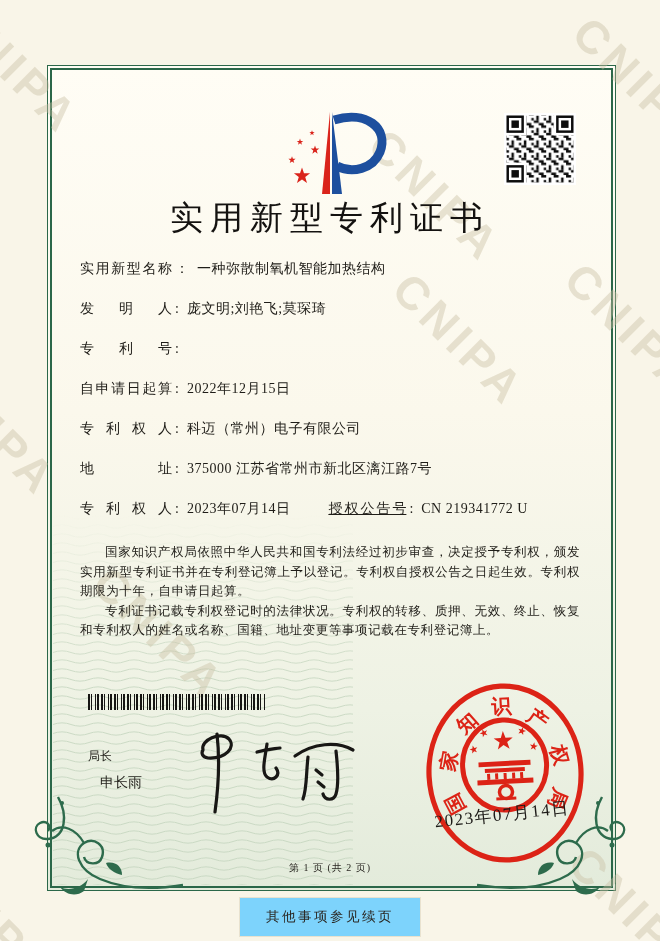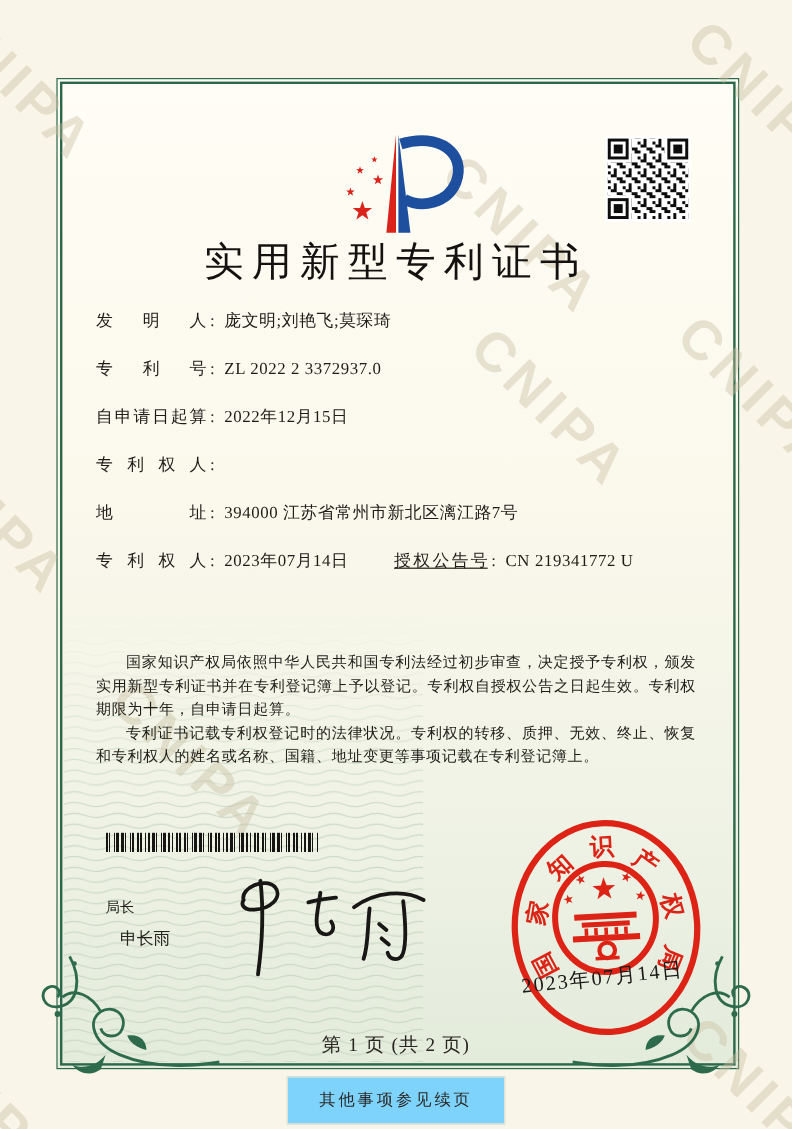--- a/index.html
+++ b/index.html
@@ -66,21 +66,21 @@
     font-family:"Liberation Sans","DejaVu Sans",sans-serif;color:#26241f;}
   .sig-name{position:absolute;left:88px;top:774px;font-size:14px;
     font-family:Liberation Sans, sans-serif;color:#26241f;padding-left:12px;}
   .sig-script{position:absolute;left:195px;top:722px;width:172px;height:96px;}
   .seal{position:absolute;left:418px;top:676px;width:184px;height:192px;mix-blend-mode:multiply;}
   .ornament{position:absolute;width:155px;height:110px;z-index:4;}
   .orn-left{left:28px;top:793px;}
   .orn-right{left:477px;top:793px;transform:scaleX(-1);}
   .page-indicator{
     position:absolute;left:0;top:861px;width:100%;text-align:center;
-    font-size:16px;letter-spacing:1px;color:#2a2722;
+    font-size:10px;letter-spacing:1px;color:#2a2722;
   }
   .note-box{
     position:absolute;left:50%;top:897px;transform:translateX(-50%);
     background:#7dd3fc;border:1px solid #e9e2cf;padding:10px 26px;z-index:5;
     font-size:13.5px;letter-spacing:2.5px;color:#2a2722;white-space:nowrap;
   }
 </style>
 </head>
 <body>
 
@@ -151,42 +151,47 @@
       <rect x="1" y="21" width="7" height="7" fill="#0d0d0d"></rect>
         <rect x="2" y="22" width="5" height="5" fill="#ffffff"></rect>
         <rect x="3" y="23" width="3" height="3" fill="#0d0d0d"></rect>
     </g>
   </svg>
 
   <div class="title">实用新型专利证书</div>
 
   <div class="fields">
     <div class="frow">
+      <span class="flabel">实用新型名称</span>
+        <span class="fcolon">：</span>
+        <span class="fvalue">一种弥散制氧机智能加热结构</span>
+    </div>
+    <div class="frow">
       <span class="flabel">发明人</span>
         <span class="fcolon">:</span>
         <span class="fvalue">庞文明;刘艳飞;莫琛琦</span>
     </div>
     <div class="frow">
       <span class="flabel">专利号</span>
         <span class="fcolon">:</span>
-        <span class="fvalue">ZL 2022 2 3372937.0</span>
     </div>
     <div class="frow">
       <span class="flabel">自申请日起算</span>
         <span class="fcolon">:</span>
         <span class="fvalue">2022年12月15日</span>
     </div>
     <div class="frow">
       <span class="flabel">专利权人</span>
         <span class="fcolon">:</span>
+        <span class="fvalue">科迈（常州）电子有限公司</span>
     </div>
     <div class="frow">
       <span class="flabel">地址</span>
         <span class="fcolon">:</span>
-        <span class="fvalue">394000 江苏省常州市新北区漓江路7号</span>
+        <span class="fvalue">375000 江苏省常州市新北区漓江路7号</span>
     </div>
     <div class="frow">
       <span class="flabel">专利权人</span>
         <span class="fcolon">:</span>
         <span class="fvalue">2023年07月14日</span>
       <span class="pair2">
         <span class="flabel2">授权公告号</span>
           <span class="fcolon">:</span>
           <span class="fvalue">CN 219341772 U</span>
       </span>

